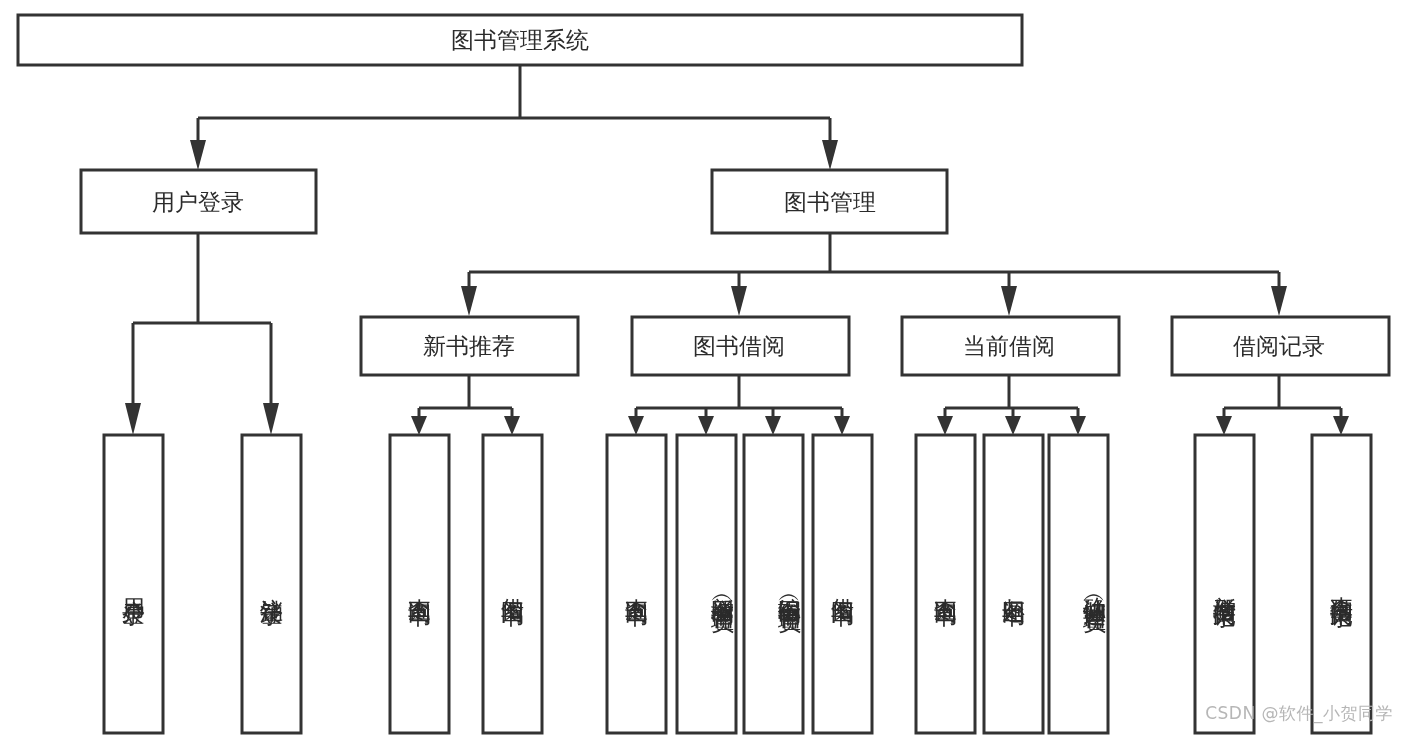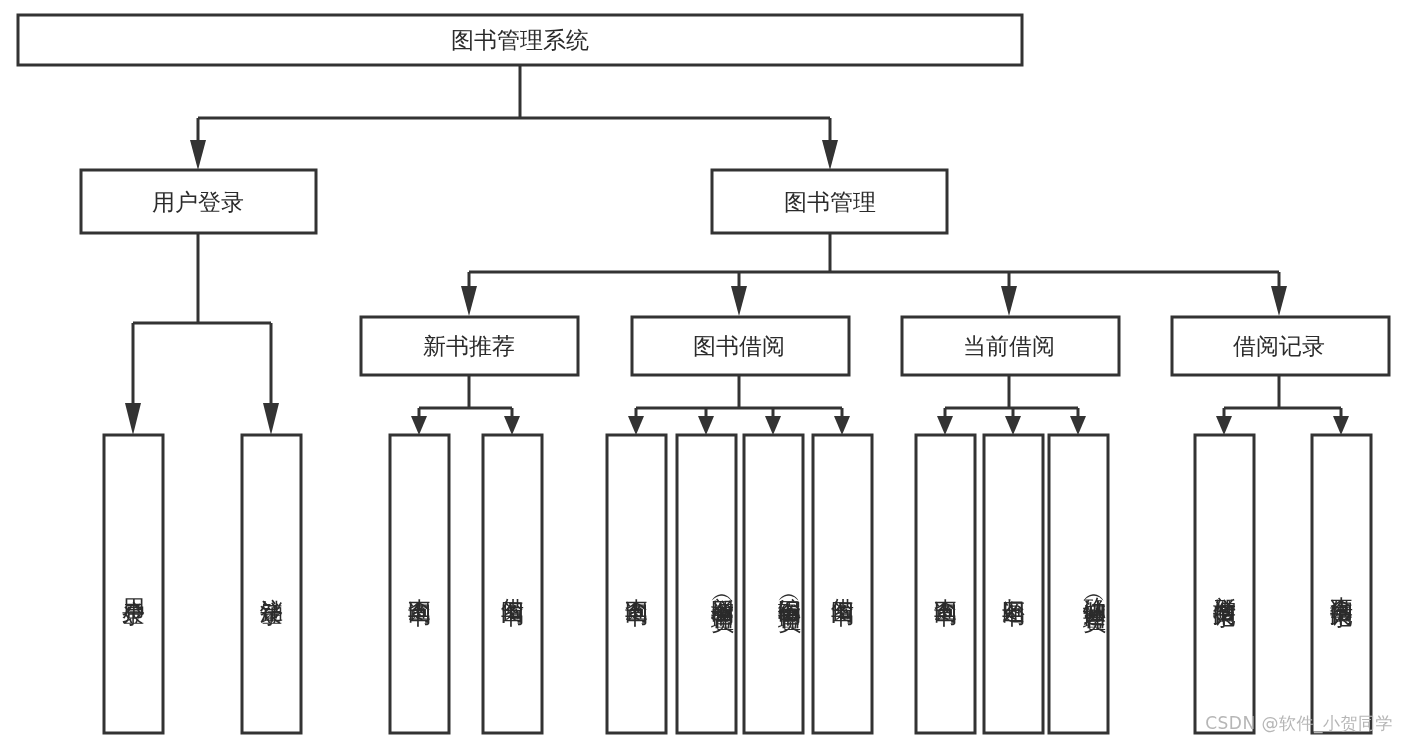--- a/index.html
+++ b/index.html
@@ -47,21 +47,21 @@
     fill: #2b2b2b;
     font-family: "DejaVu Sans", "Liberation Sans", sans-serif;
     text-anchor: middle;
   }
   .label-h {
     font-size: 23px;
   }
   .watermark {
     position: absolute;
     right: 12px;
-    bottom: 12px;
+    bottom: 22px;
     font-family: "DejaVu Sans", "Liberation Sans", sans-serif;
     font-size: 17px;
     color: #b6b6b6;
     letter-spacing: 0.5px;
     white-space: nowrap;
     pointer-events: none;
   }
 </style>
 </head>
 <body>

